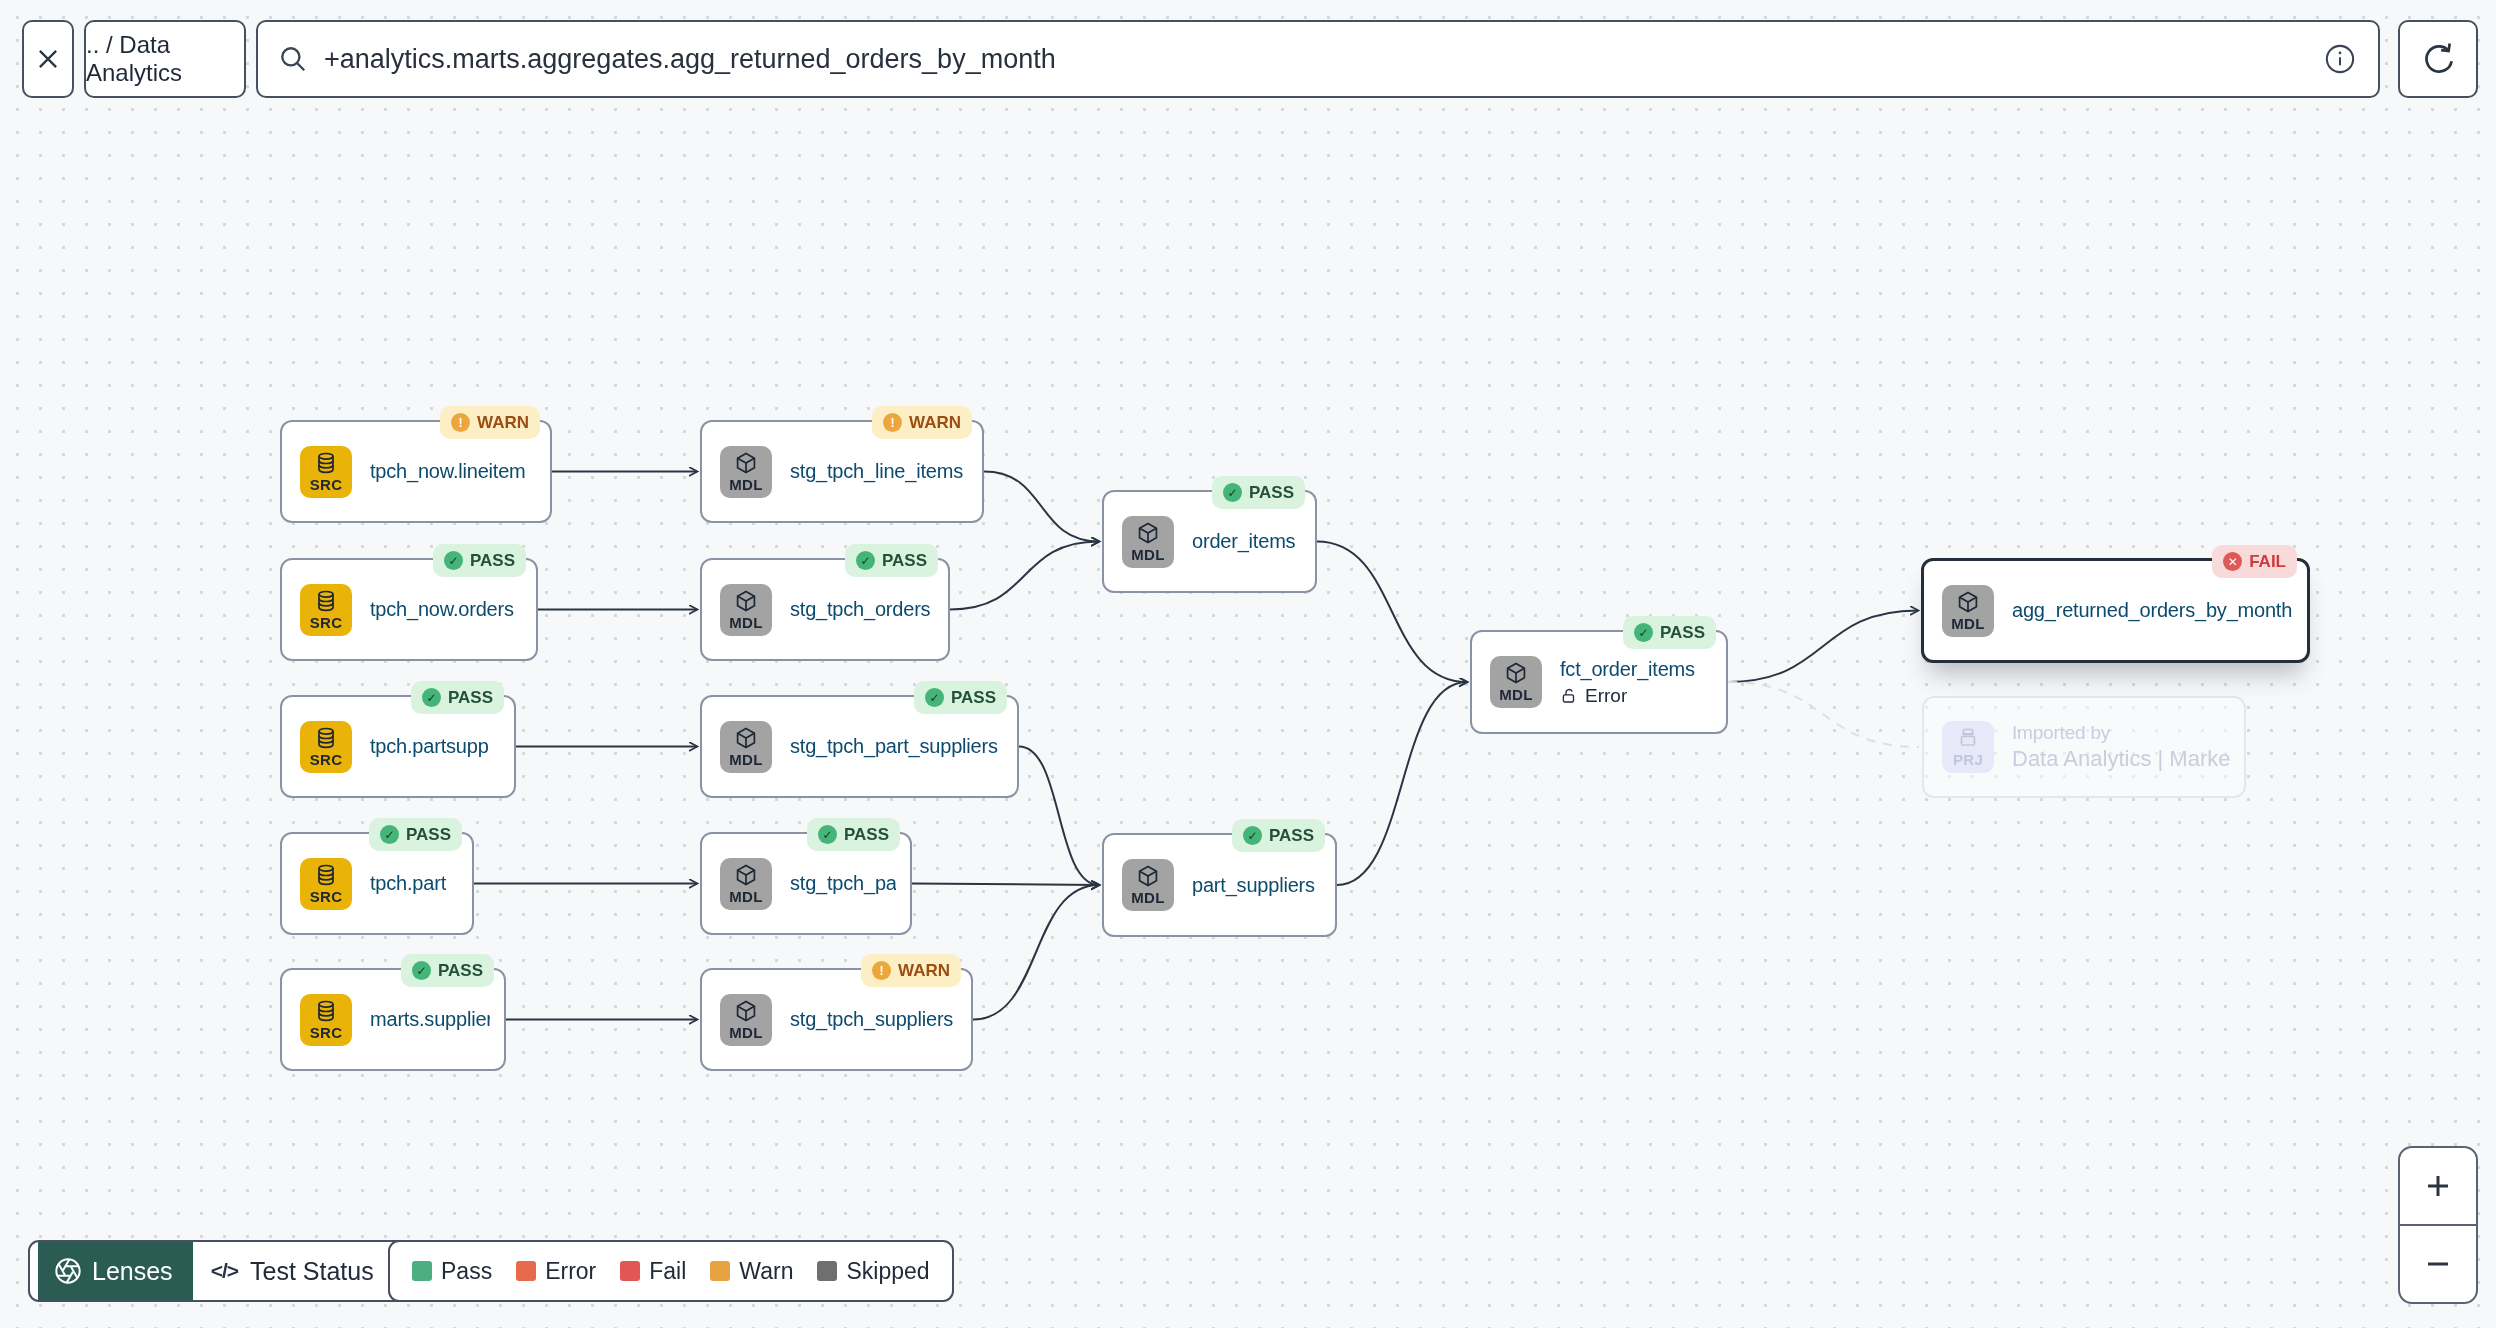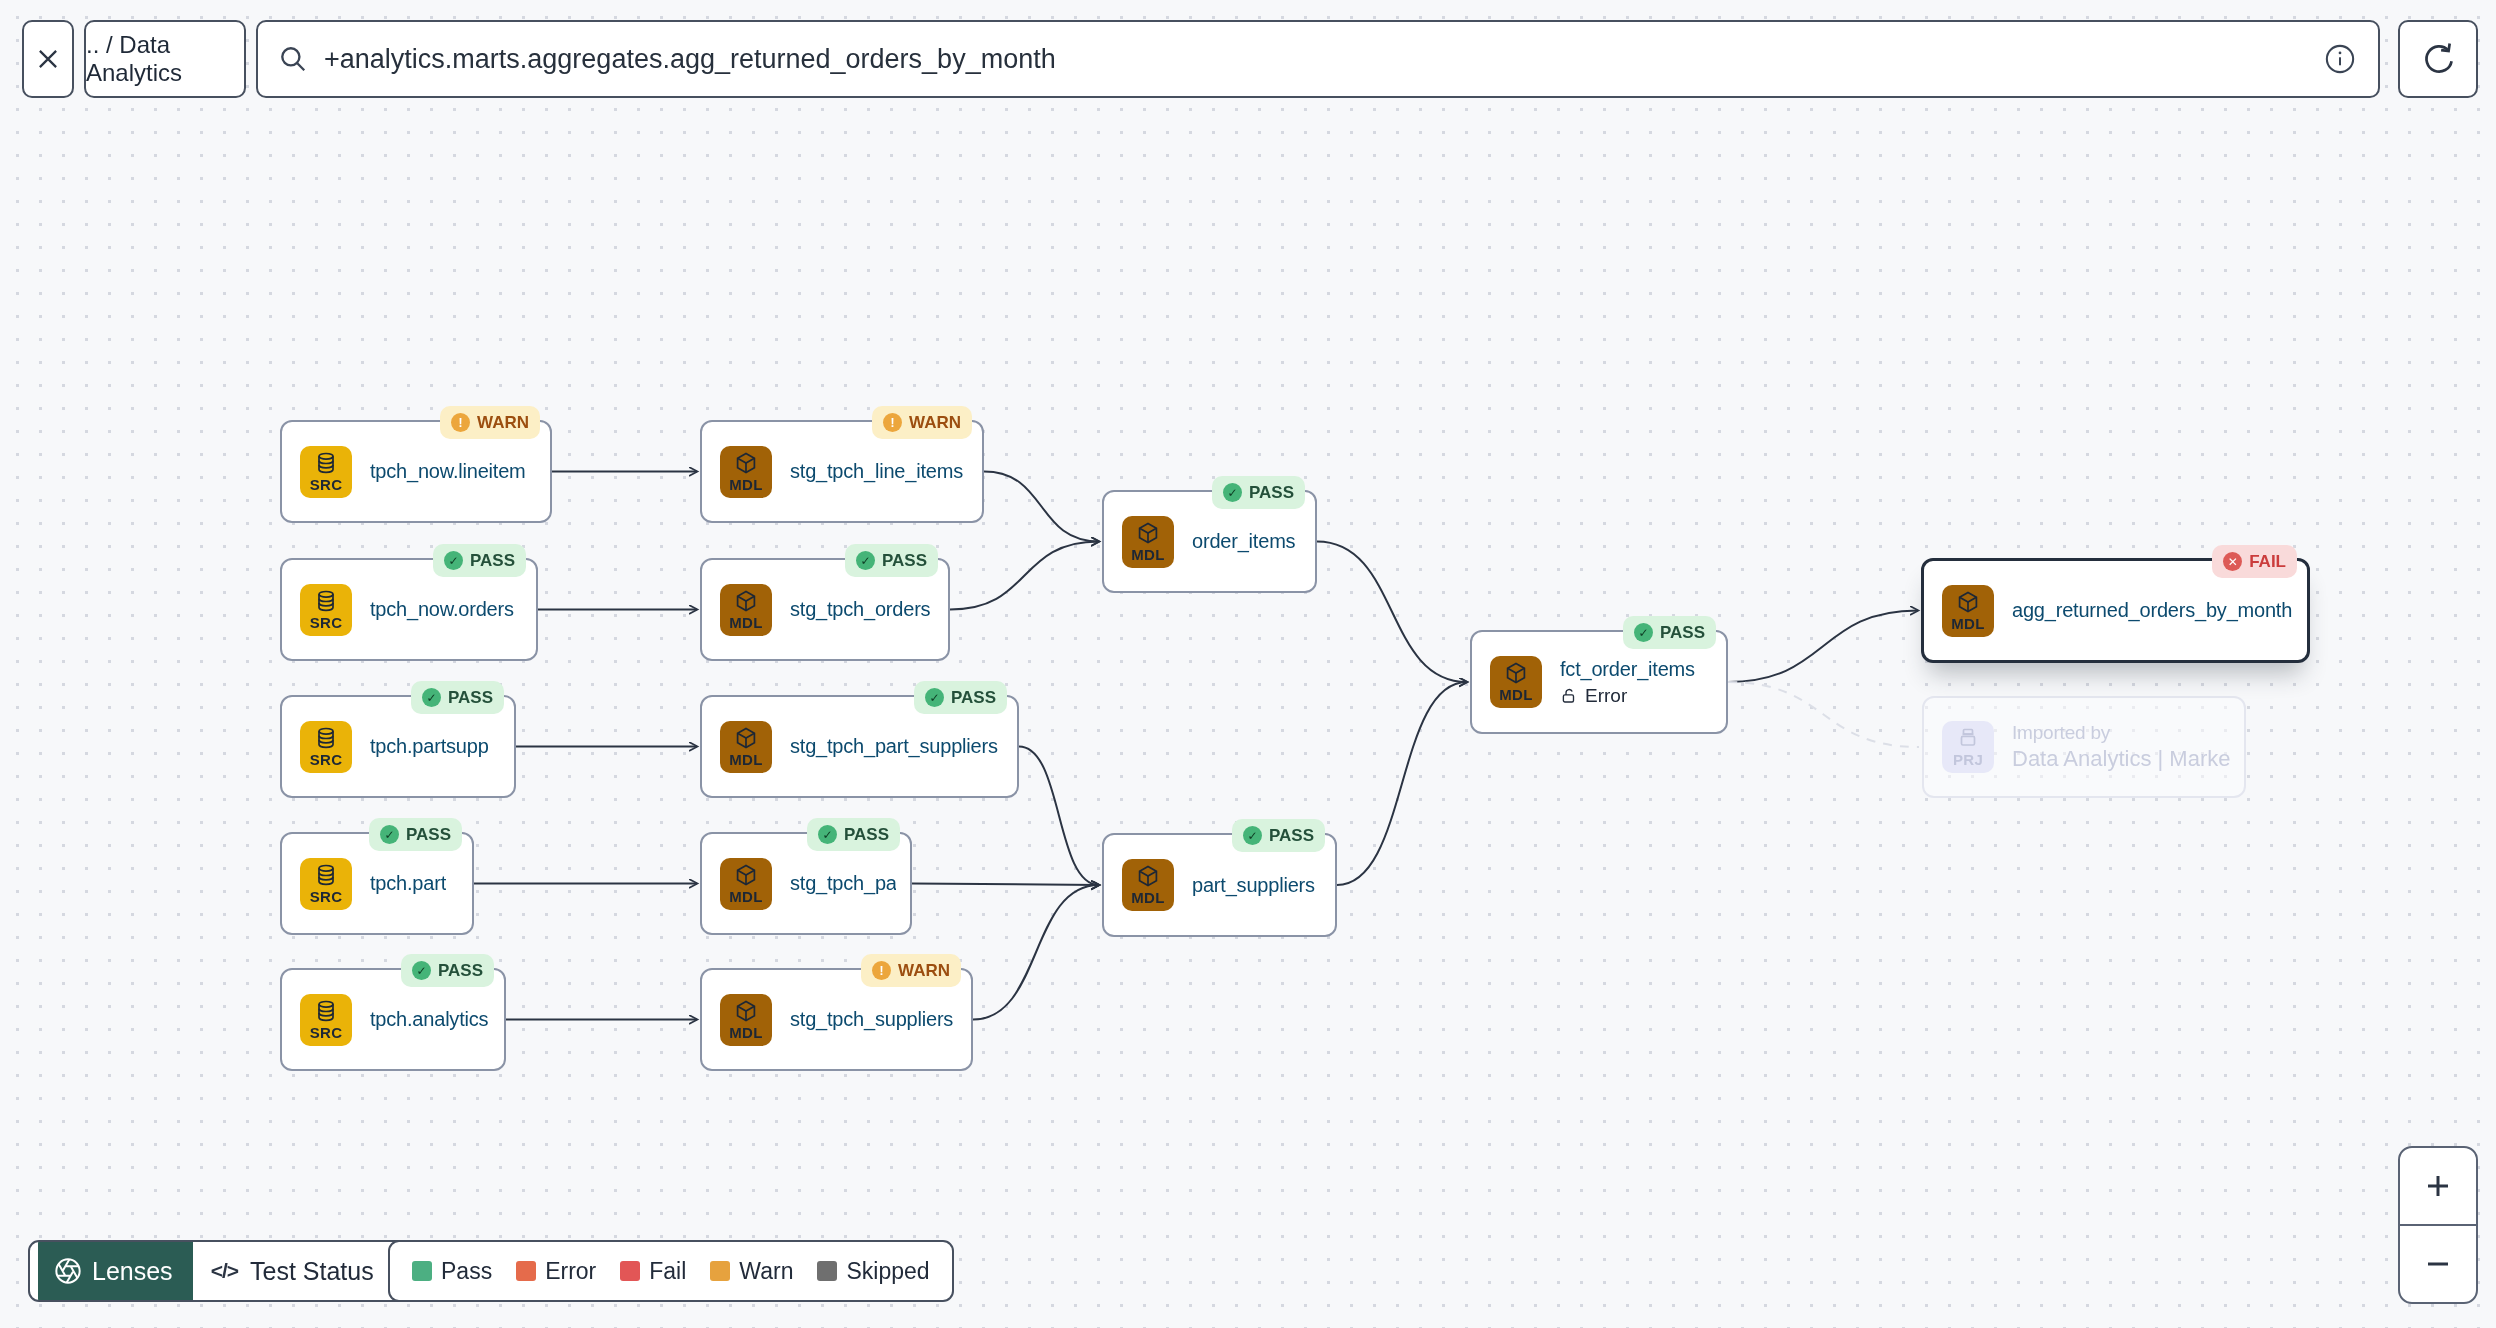--- a/index.html
+++ b/index.html
@@ -35,21 +35,21 @@
     background:rgba(252,252,254,.55);
     border:2px solid #e4e6ef; box-shadow:none;
   }
   .ticon{
     flex:0 0 52px; width:52px; height:52px; border-radius:10px;
     display:flex; flex-direction:column; align-items:center; justify-content:center;
     font-size:15px; font-weight:700; color:#1d2735; letter-spacing:.3px;
   }
   .ticon svg{ width:24px; height:24px; stroke:#1d2735; fill:none; stroke-width:1.7; margin-bottom:1px;}
   .t-SRC{ background:#eab308; }
-  .t-MDL{ background:#a16207; }
+  .t-MDL{ background:#a3a3a3; }
   .t-PRJ{ background:#e7e8f8; color:#c2c6dc;text-align:center; }
   .t-PRJ svg{ stroke:#c2c6dc; }
   .labels{ display:flex; flex-direction:column; justify-content:center; overflow:hidden; }
   .ntitle{ font-size:20px; letter-spacing:-.2px; white-space:nowrap; color:#0c4a6e; }
   .nsub{ display:flex; align-items:center; gap:7px; font-size:19px; margin-top:4px; color:#222b3a; white-space:nowrap;}
   .nsub svg{ width:18px; height:18px; stroke:#222b3a; fill:none; stroke-width:1.8; }
   .ghost .ntitle{ color:#c9cdde; font-size:19px; }
   .ghost .nsub{ color:#c9cdde; font-size:22px; margin-top:2px; }
 
   
@@ -341,21 +341,21 @@
         <div class="ticon t-SRC">
              <svg viewBox="0 0 24 24">
             <ellipse cx="12" cy="5.3" rx="7" ry="2.8"></ellipse>
             <path d="M5 5.3 v4.4 c0 1.55 3.13 2.8 7 2.8 s7 -1.25 7 -2.8 V5.3"></path>
             <path d="M5 9.7 v4.4 c0 1.55 3.13 2.8 7 2.8 s7 -1.25 7 -2.8 V9.7"></path>
             <path d="M5 14.1 v4.4 c0 1.55 3.13 2.8 7 2.8 s7 -1.25 7 -2.8 v-4.4"></path>
           </svg>
           <span>SRC</span>
         </div>
         <div class="labels">
-             <div class="ntitle">tpch.analytics</div>
+             <div class="ntitle">marts.supplier</div>
         </div>
       </div>
       <div class="node" style="left: 700px; top: 968px; width: 273px; height: 103px;">
         <span class="badge b-WARN">
                <span class="bcirc">!</span>
                <span>WARN</span>
         </span>
         <div class="ticon t-MDL">
              <svg viewBox="0 0 24 24">
             <path d="M12 2.4 L20.4 7.2 V16.8 L12 21.6 L3.6 16.8 V7.2 Z"></path>

